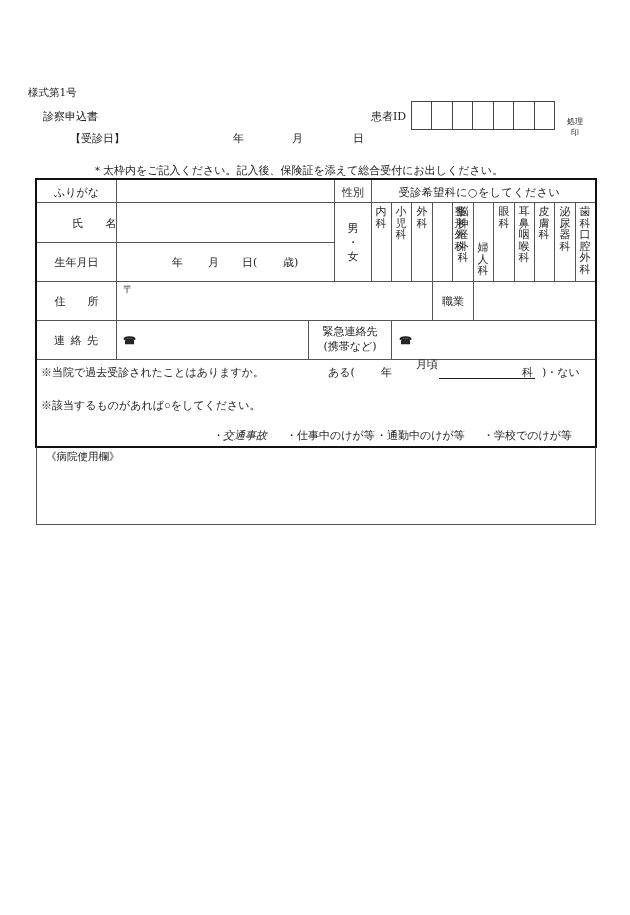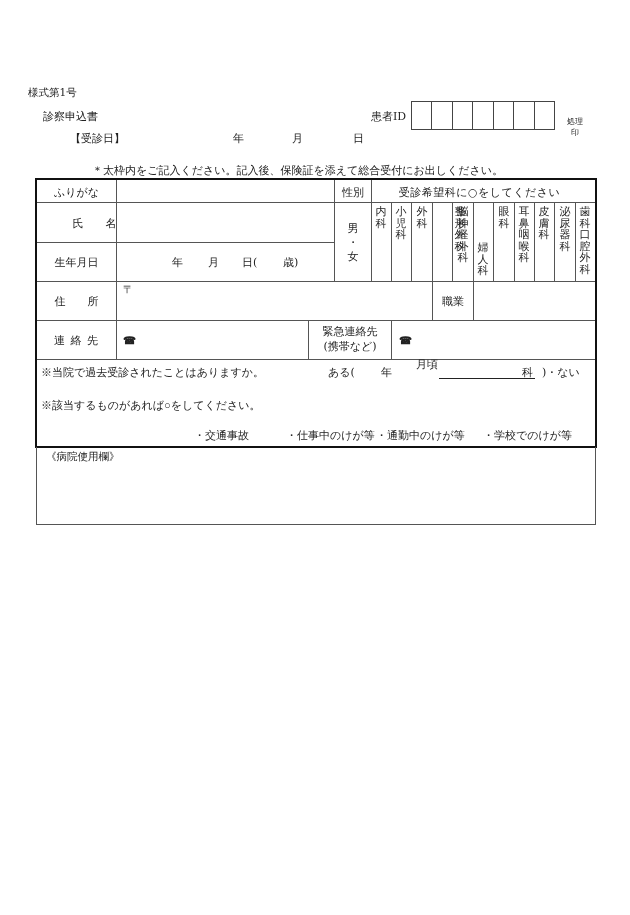--- a/index.html
+++ b/index.html
@@ -129,19 +129,19 @@
 <div class="abs t11" style="left:41px;top:365px;">※当院で過去受診されたことはありますか。</div>
 <div class="abs t11" style="left:328px;top:365px;">ある(</div>
 <div class="abs t11" style="left:381px;top:365px;">年</div>
 <div class="abs t11" style="left:416px;top:357px;">月頃</div>
 <div class="abs" style="left:439px;top:365px;width:96px;height:13px;border-bottom:1px solid #222;"></div>
 <div class="abs t11" style="left:522px;top:365px;">科</div>
 <div class="abs t11" style="left:542px;top:365px;">)・ない</div>
 
 <div class="abs t11" style="left:41px;top:398px;font-family:Liberation Serif, serif;">※該当するものがあれば○をしてください。</div>
 
-<div class="abs t11" style="left:194px;top:428px;">・交通事故</div>
+<div class="abs t11" style="left:212px;top:428px;font-style:italic;">・交通事故</div>
 <div class="abs t11" style="left:286px;top:428px;">・仕事中のけが等</div>
 <div class="abs t11" style="left:376px;top:428px;">・通勤中のけが等</div>
 <div class="abs t11" style="left:483px;top:428px;">・学校でのけが等</div>
 
 <div class="abs" style="left:36px;top:447px;width:560px;height:78px;border:1px solid #555;border-top:none;box-sizing:border-box;"></div>
 <div class="abs t10" style="left:46px;top:450px;">《病院使用欄》</div>
 
 </body></html>

